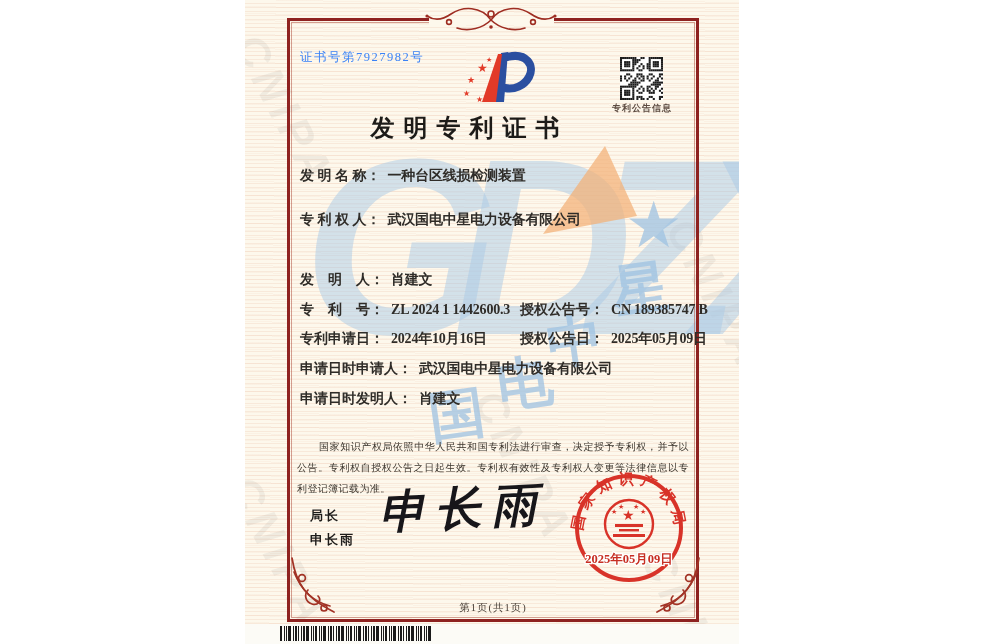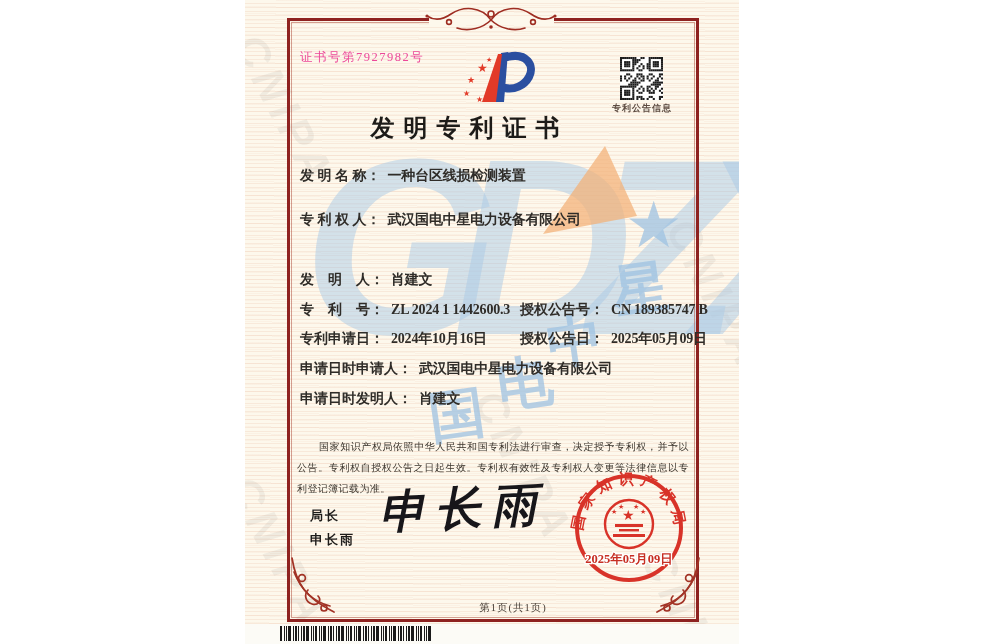--- a/index.html
+++ b/index.html
@@ -24,42 +24,42 @@
   .wm-triangle{position:absolute;left:298px;top:146px;z-index:2;}
 
   
   .frame{position:absolute;left:287px;top:18px;width:412px;height:604px;box-sizing:border-box;
     border:3px solid #8e2220;z-index:4;}
   .frame::after{content:"";position:absolute;inset:1px;border:1px solid rgba(176,84,68,0.55);}
   .ornament{position:absolute;z-index:5;}
 
   
   .content{position:absolute;left:245px;top:0;width:494px;height:644px;z-index:6;}
-  .cert-no{position:absolute;left:55px;top:49px;font-size:12.5px;letter-spacing:1.5px;color:#ec4899;}
+  .cert-no{position:absolute;left:55px;top:49px;font-size:12.5px;letter-spacing:1.5px;color:#3b82f6;}
   .logo{position:absolute;left:210px;top:50px;}
   .qr{position:absolute;left:375px;top:57px;}
   .qr-caption{position:absolute;left:352px;top:102px;width:90px;text-align:center;font-size:9px;
     letter-spacing:1px;color:#5d4c42;font-weight:700;}
   .title{position:absolute;left:42px;top:112px;width:356px;text-align:center;font-size:24px;font-weight:700;
     letter-spacing:9px;text-indent:9px;color:#1d1b18;}
   .row{position:absolute;left:55px;font-size:14px;color:#2f2c28;white-space:nowrap;}
   .row .lbl{font-weight:600;}
   .row .val{margin-left:7px;font-weight:600;letter-spacing:-0.2px;}
   .row2{left:275px;}
   .legal{position:absolute;left:52px;top:436px;width:392px;font-size:10px;line-height:21px;
     text-indent:22px;color:#3c362e;text-align:justify;letter-spacing:0.4px;}
   .director-title{position:absolute;left:65px;top:507px;font:700 13px "Liberation Sans",sans-serif;
     letter-spacing:2px;color:#1e1c1a;}
   .director-name{position:absolute;left:65px;top:531px;font:700 13px "Liberation Sans",sans-serif;
     letter-spacing:2px;color:#1e1c1a;}
   .signature{position:absolute;left:134px;top:478px;font-size:46px;font-weight:600;font-style:italic;
     letter-spacing:10px;color:#17161a;transform:rotate(-3deg);}
   .seal{position:absolute;left:314px;top:458px;z-index:7;mix-blend-mode:multiply;opacity:0.95;}
   .footer-page{position:absolute;left:42px;top:601px;width:412px;text-align:center;font-size:10.5px;
-    letter-spacing:1px;color:#4a4038;padding-left:20px;}
+    letter-spacing:1px;color:#4a4038;}
   .barcode{position:absolute;left:35px;top:626px;z-index:8;}
 </style>
 </head>
 <body>
 
 <div class="canvas">
 
   <div class="paper">
     <div class="wm-gray" style="left:23px;top:26px">CNIPA</div>
     <div class="wm-gray" style="left:455px;top:210px">CNIPA</div>

